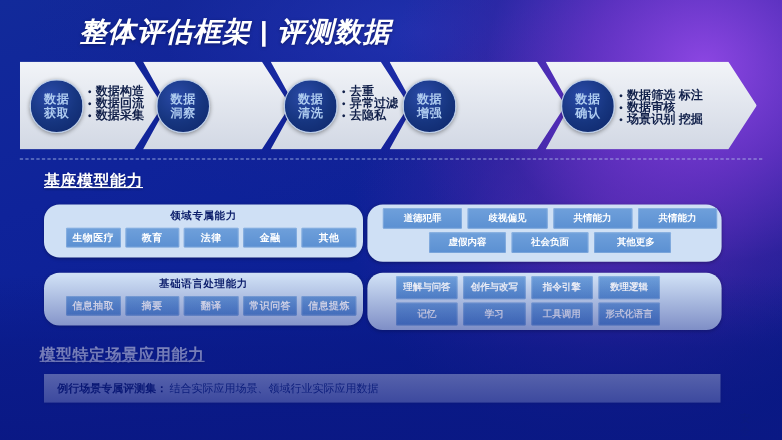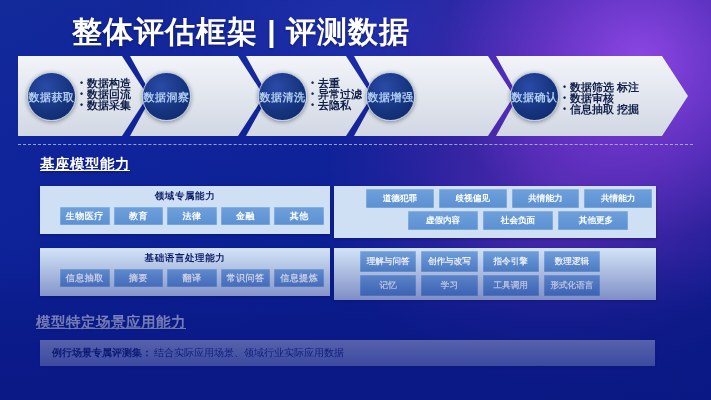--- a/index.html
+++ b/index.html
@@ -19,44 +19,45 @@
   }
   #stage:after{
     content:"";position:absolute;left:0;right:0;bottom:0;height:150px;
     background:linear-gradient(180deg,rgba(8,22,125,0) 0%,rgba(9,23,130,0.55) 45%,rgba(10,24,132,0.92) 100%);
     pointer-events:none;
   }
 
   
   .title{
     position:absolute;left:72px;top:12px;
-    color:#ffffff;font-size:30px;font-weight:bold;letter-spacing:1px;
+    color:#ffffff;font-size:25px;font-weight:bold;letter-spacing:1px;
     text-shadow:0 1px 3px rgba(0,0,0,0.35);
     white-space:nowrap;
+    font-style:italic;
   }
 
   
   .flow{position:absolute;left:18px;top:56px;width:680px;height:80px;}
   .arrow{
     position:absolute;top:0;height:80px;
     background:linear-gradient(180deg,#f2f4f8 0%,#e3e7ef 45%,#d2d8e4 100%);
     -webkit-clip-path:polygon(0 0, calc(100% - 26px) 0, 100% 50%, calc(100% - 26px) 100%, 0 100%, 22px 50%);
     clip-path:polygon(0 0, calc(100% - 26px) 0, 100% 50%, calc(100% - 26px) 100%, 0 100%, 22px 50%);
     box-shadow:0 1px 4px rgba(0,0,0,0.25);
   }
   .arrow.first{
     -webkit-clip-path:polygon(0 0, calc(100% - 26px) 0, 100% 50%, calc(100% - 26px) 100%, 0 100%);
     clip-path:polygon(0 0, calc(100% - 26px) 0, 100% 50%, calc(100% - 26px) 100%, 0 100%);
   }
   .badge{
     position:absolute;width:47px;height:47px;border-radius:50%;
     background:radial-gradient(circle at 38% 30%,#2a4aa8 0%,#16357f 55%,#0d2568 100%);
     border:1.5px solid #b9cbe6;
     box-shadow:0 1px 4px rgba(0,0,0,0.4);
-    display:flex;flex-direction:row;align-items:center;justify-content:center;
+    display:flex;flex-direction:column;align-items:center;justify-content:center;
     color:#aecbef;font-size:11px;line-height:12px;font-weight:bold;
     text-align:center;letter-spacing:0.5px;
   }
   .badge span{display:block;}
   .bullets{
     position:absolute;color:#11204a;font-size:11px;line-height:11.2px;
     font-weight:bold;
   }
   .bullets li{list-style:none;margin:0;padding:0 0 0 7px;position:relative;white-space:nowrap;}
   .bullets li:before{content:"\2022";position:absolute;left:0;top:-0.5px;font-size:9px;}
@@ -75,20 +76,21 @@
     text-shadow:0 1px 2px rgba(0,0,0,0.3);
     text-decoration:underline;
   }
   #h-base{left:40px;top:155px;}
   #h-scene{left:36px;top:313px;}
 
   
   .panel{
     position:absolute;background:#cfe0f5;
     box-shadow:0 1px 3px rgba(0,0,0,0.28);
+    border-radius:14px;
   }
   .panel-title{
     text-align:center;color:#0d1f6b;font-size:9.5px;font-weight:bold;
     padding-top:4px;letter-spacing:0.6px;
   }
   .tagrow{display:flex;gap:4px;padding:4px 6px 6px 20px;}
   .tag{
     flex:1;background:linear-gradient(180deg,#6fa0db 0%,#5b90d2 100%);
     color:#ffffff;font-size:9px;font-weight:bold;
     display:flex;align-items:center;justify-content:center;text-align:center;
@@ -103,21 +105,21 @@
   
   .vlabel{
     position:absolute;color:#0e2270;font-size:9.5px;font-weight:bold;
     line-height:11px;text-align:center;width:15px;letter-spacing:0;
   }
   #v-safety{left:336px;top:190px;}
 
   #panel-safety{left:334px;top:186px;width:322px;height:52px;}
   #panel-cog{left:334px;top:248px;width:322px;height:52px;}
 
-  .panel-right-inner{position:absolute;left:32px;right:4px;top:3px;}
+  .panel-right-inner{position:absolute;left:14px;right:4px;top:3px;}
   .tagrow2{display:flex;gap:5px;margin-bottom:3px;}
   .tag2{
     background:linear-gradient(180deg,#6fa0db 0%,#5b90d2 100%);
     color:#ffffff;font-size:8.6px;font-weight:bold;
     display:flex;align-items:center;justify-content:center;text-align:center;
     height:19px;border-radius:1px;padding:0 4px;line-height:9.5px;
     box-shadow:inset 0 0 0 1px rgba(255,255,255,0.18);
   }
   .tag2.flex1{flex:1;}
   .tag2.two{height:21px;}
@@ -180,21 +182,21 @@
 
     <div class="arrow" style="left:478px;width:192px;"></div>
     <div class="badge" style="left:492px;top:16px;">
       <span>数据</span>
       <span>确认</span>
     </div>
     <div class="bullets" style="left:545px;top:26px;">
       <ul>
         <li>数据筛选 标注</li>
         <li>数据审核</li>
-        <li>信息抽取 挖掘</li>
+        <li>场景识别 挖掘</li>
       </ul>
     </div>
 
   </div>
 
   <div class="dashed"></div>
 
   <div class="sec-head" id="h-base">基座模型能力</div>
 
   <div class="panel" id="panel-domain">

